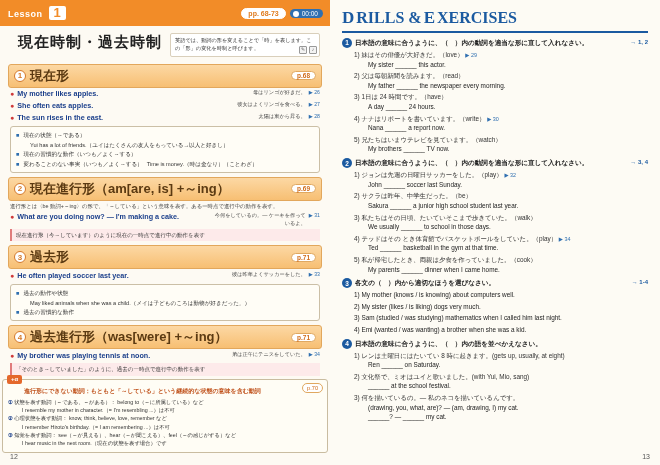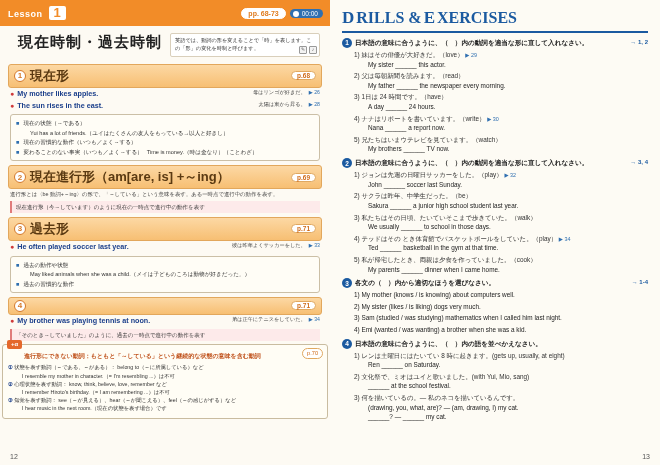--- a/index.html
+++ b/index.html
@@ -174,20 +174,26 @@
       <span class="sec-page">p.68</span>
     </div>
     <div class="ex-line">
       <span class="ex-bullet">●</span>
       <span class="ex-en">My mother likes apples.</span>
       <span class="ex-ja">母はリンゴが好きだ。</span>
       <span class="trk">26</span>
     </div>
     <div class="ex-line">
       <span class="ex-bullet">●</span>
+      <span class="ex-en">She often eats apples.</span>
+      <span class="ex-ja">彼女はよくリンゴを食べる。</span>
+      <span class="trk">27</span>
+    </div>
+    <div class="ex-line">
+      <span class="ex-bullet">●</span>
       <span class="ex-en">The sun rises in the east.</span>
       <span class="ex-ja">太陽は東から昇る。</span>
       <span class="trk">28</span>
     </div>
     <div class="gram-box">
       <div class="gram-row">
         <span class="blue-dot">■</span>
         <span>現在の状態（～である）</span>
       </div>
       <div class="gram-row indent">
@@ -205,20 +211,26 @@
     </div>
   </div>
 
   <div class="sec">
     <div class="sec-head">
       <span class="sec-no">2</span>
       <span class="sec-title">現在進行形（am[are, is] +～ing）</span>
       <span class="sec-page">p.69</span>
     </div>
     <div class="sub-note">進行形とは〈be 動詞+～ing〉の形で、「～している」という意味を表す。ある一時点で進行中の動作を表す。</div>
+    <div class="ex-line">
+      <span class="ex-bullet">●</span>
+      <span class="ex-en">What are you doing now? — I'm making a cake.</span>
+      <span class="ex-ja">今何をしているの。— ケーキを作っているよ。</span>
+      <span class="trk">31</span>
+    </div>
     <div class="pinkbar">現在進行形（今～しています）のように現在の一時点で進行中の動作を表す</div>
   </div>
 
   <div class="sec">
     <div class="sec-head">
       <span class="sec-no">3</span>
       <span class="sec-title">過去形</span>
       <span class="sec-page">p.71</span>
     </div>
     <div class="ex-line">
@@ -238,20 +250,21 @@
       <div class="gram-row">
         <span class="blue-dot">■</span>
         <span>過去の習慣的な動作</span>
       </div>
     </div>
   </div>
 
   <div class="sec">
     <div class="sec-head">
       <span class="sec-no">4</span>
+      <span class="sec-title">過去進行形（was[were] +～ing）</span>
       <span class="sec-page">p.71</span>
     </div>
     <div class="ex-line">
       <span class="ex-bullet">●</span>
       <span class="ex-en">My brother was playing tennis at noon.</span>
       <span class="ex-ja">弟は正午にテニスをしていた。</span>
       <span class="trk">34</span>
     </div>
     <div class="pinkbar">「そのとき～していました」のように、過去の一時点で進行中の動作を表す</div>
   </div>

